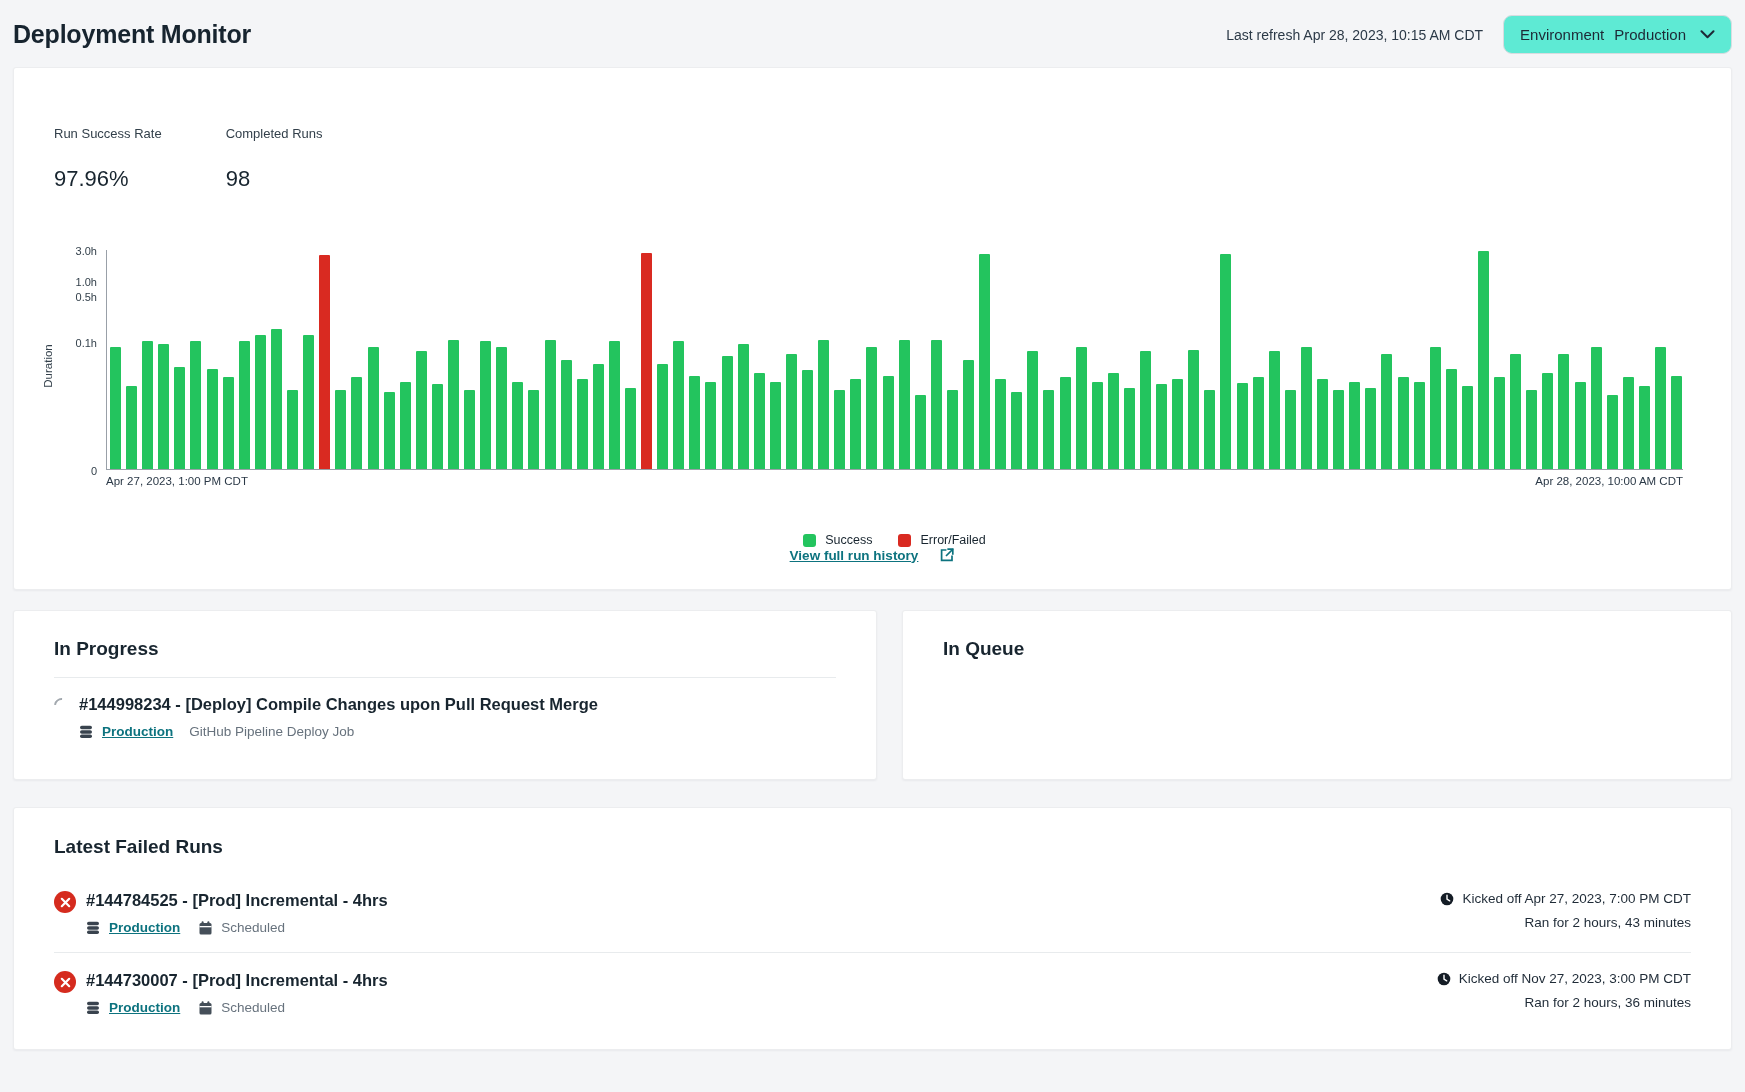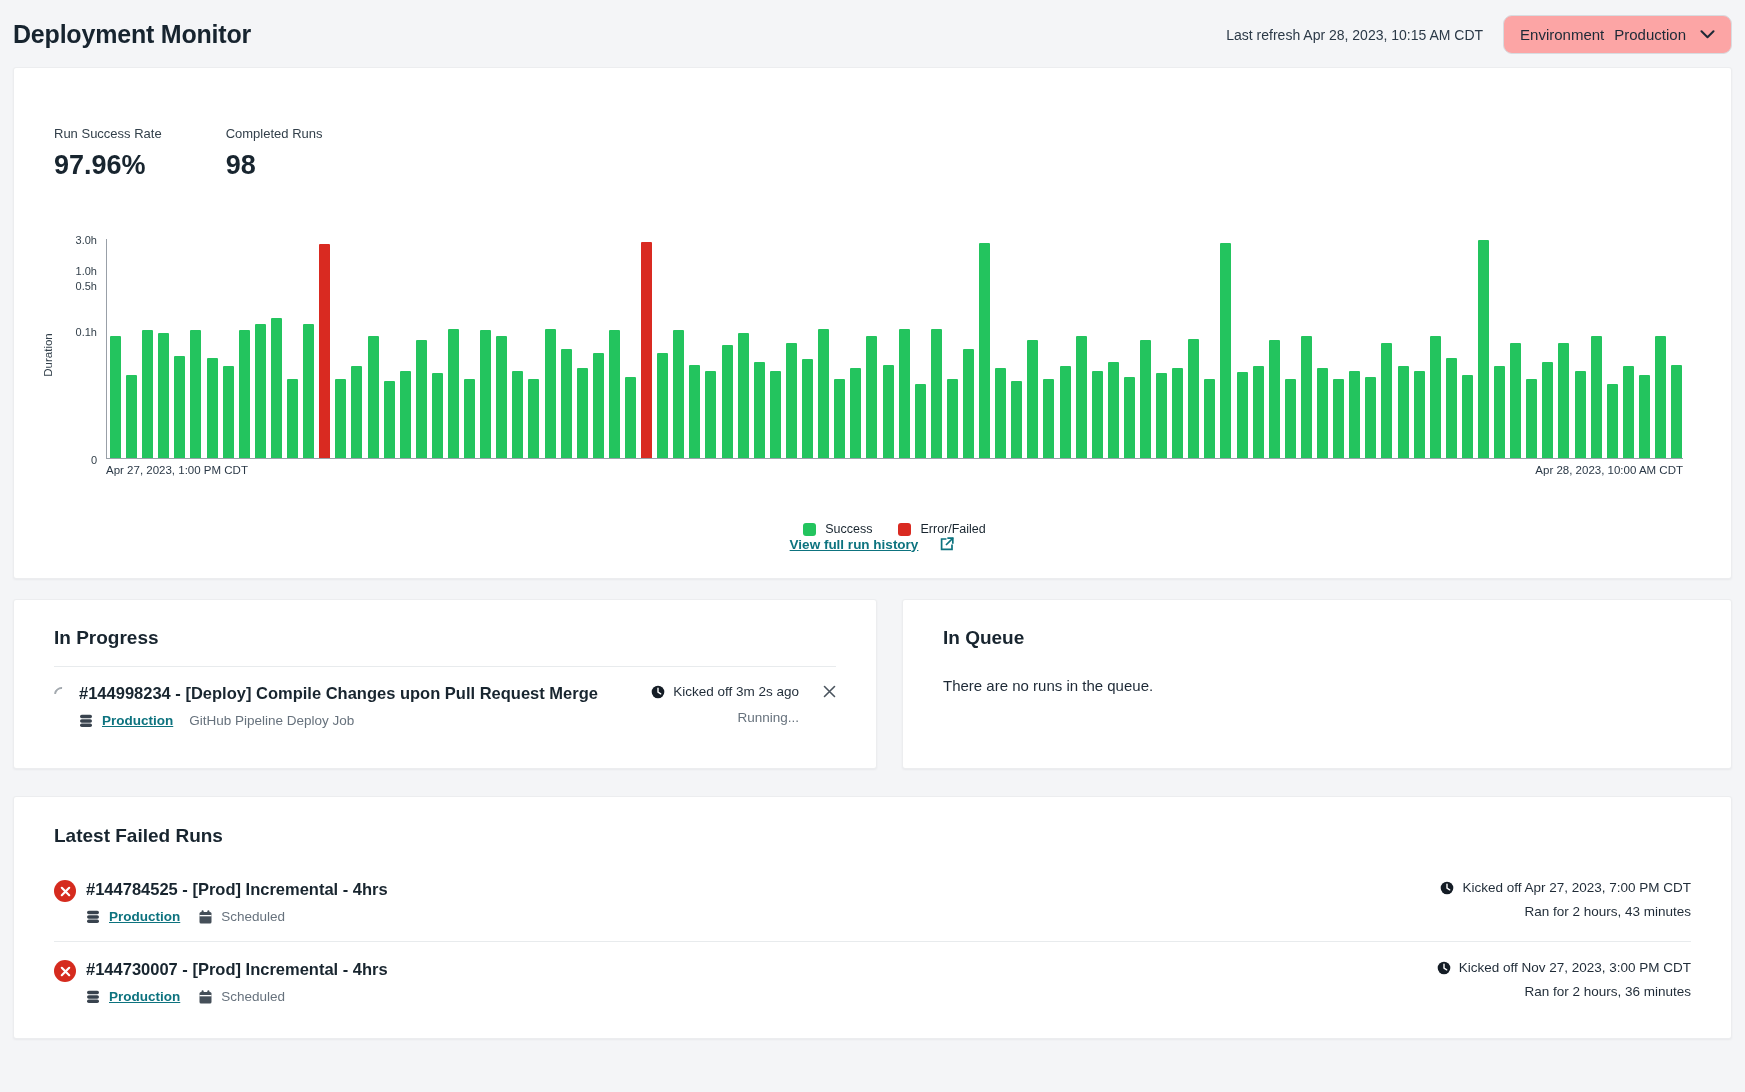--- a/index.html
+++ b/index.html
@@ -8,33 +8,33 @@
     background:#f4f5f7;
     font-family:"Liberation Sans", sans-serif;
     color:#18252f;
     overflow:hidden;
   }
   
   .header { display:flex; justify-content:space-between; align-items:center; padding:15px 13px 13px 13px; }
   .page-title { font-size:25px; font-weight:700; color:#17242f; letter-spacing:-0.2px; }
   .header-right { display:flex; align-items:center; gap:20px; }
   .last-refresh { font-size:14px; color:#2b3947; }
-  .env-select { display:flex; align-items:center; gap:14px; background:#fca5a5; border:1px solid #d8dce0;
+  .env-select { display:flex; align-items:center; gap:14px; background:#5eead4; border:1px solid #d8dce0;
     border-radius:9px; padding:10px 16px; font-size:15px; color:#1d2936; cursor:pointer; }
   .env-select .env-val { margin-left:-4px; }
   
   .card { background:#fff; border:1px solid #ecedef; border-radius:3px; box-shadow:0 1px 2px rgba(22,29,37,.05); }
   .recent-card { margin:0 13px; padding:28px 40px 26px 40px; }
   .card-head { display:flex; justify-content:space-between; align-items:center; }
   .card-title { font-size:19px; font-weight:700; color:#18252f; }
   .feedback-link { display:flex; align-items:center; gap:8px; color:#0d737f; font-size:14px; cursor:pointer; }
   
   .metrics { display:flex; gap:64px; margin-top:30px; }
   .metric-label { font-size:13px; font-weight:400; color:#33404b; }
-  .metric-value { font-size:27px; font-weight:700; color:#18252f; margin-top:9px; }
+  .metric-value { font-size:22px; font-weight:400; color:#18252f; margin-top:25px; }
   
   .chart { margin-top:58px; }
   .chart-main { display:flex; }
   .y-gutter { width:52px; position:relative; height:220px; flex:none; }
   .ytick { position:absolute; right:9px; font-size:11px; color:#33404b; white-space:nowrap; }
   .y-title { position:absolute; left:-36px; top:50%; transform:rotate(-90deg); transform-origin:center;
     font-size:11.5px; color:#33404b; width:60px; text-align:center; }
   .plot { position:relative; width:1577px; height:220px; border-left:1.5px solid #99a0a8; border-bottom:1.5px solid #99a0a8;
     display:flex; align-items:flex-end; justify-content:space-between; padding-left:3px; }
   .bar { width:11px; border-radius:1px 1px 0 0; }
@@ -265,45 +265,25 @@
                   <rect x="1" y="0.8" width="12" height="3.5" rx="1.75"></rect>
                   <rect x="1" y="5.2" width="12" height="3.5" rx="1.75"></rect>
                   <rect x="1" y="9.6" width="12" height="3.5" rx="1.75"></rect>
                 </svg>
             </span>
             <span class="env-link">Production</span>
             <span class="job-type">GitHub Pipeline Deploy Job</span>
           </div>
         </div>
       </div>
-      <div class="run-right">
-        <div class="run-right-col">
-          <div class="kicked">
-            <span>
-              <svg width="14" height="14" viewBox="0 0 14 14">
-                  <circle cx="7" cy="7" r="6.3" fill="#141c25"></circle>
-                  <path d="M7 3.2V7.2l2.7 1.6" stroke="#fff" stroke-width="1.4" fill="none" stroke-linecap="round"></path>
-                </svg>
-            </span>
-            <span>Kicked off 3m 2s ago</span>
-          </div>
-          <div class="running">Running...</div>
-        </div>
-        <div class="close-x">
-          <svg width="13" height="13" viewBox="0 0 13 13" stroke="#4a545e" stroke-width="1.6" stroke-linecap="round">
-              <path d="M1.5 1.5l10 10M11.5 1.5l-10 10"></path>
-            </svg>
-        </div>
-      </div>
     </div>
   </div>
 
   <div class="card queue-card">
     <div class="card-title">In Queue</div>
-    <div class="queue-empty">There are no runs in the queue.</div>
   </div>
 </div>
 
 <div class="card failed-card">
   <div class="card-title">Latest Failed Runs</div>
 
   <div class="failed-row">
     <div class="failed-left">
       <div class="fail-icon">
         <svg width="11" height="11" viewBox="0 0 11 11" stroke="#fff" stroke-width="2.2" stroke-linecap="round">

